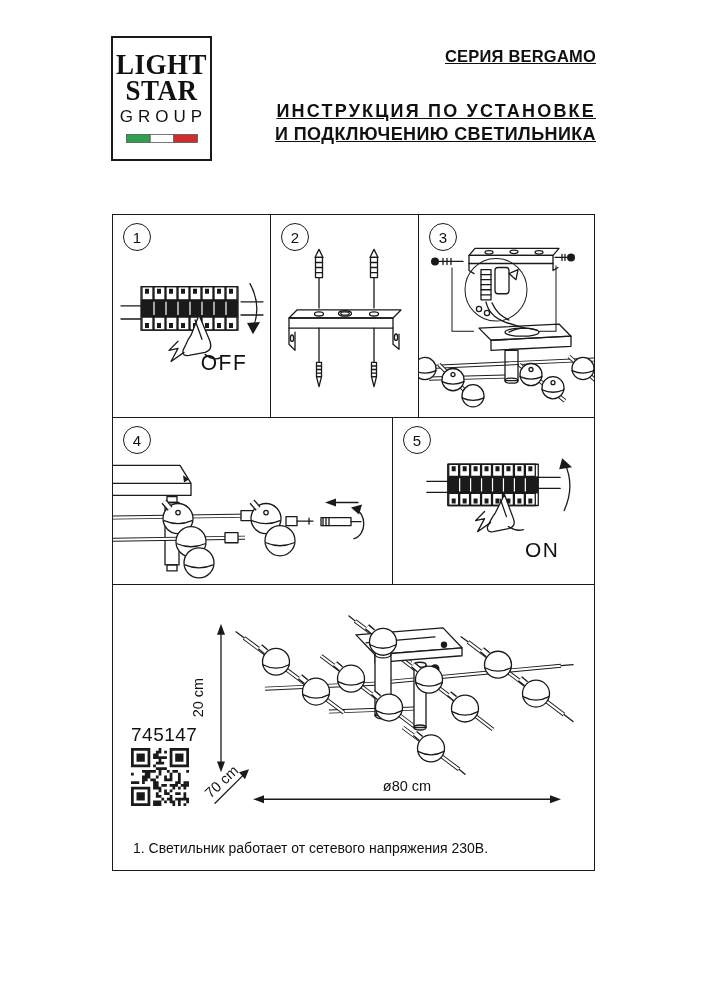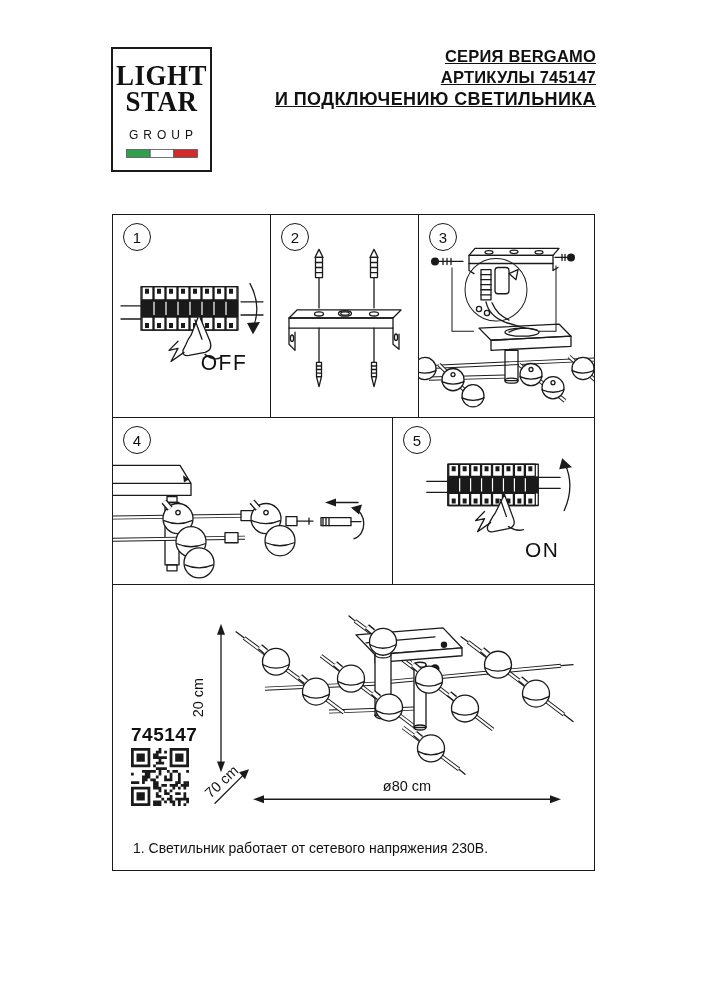--- a/index.html
+++ b/index.html
@@ -1,24 +1,24 @@
 <!DOCTYPE html>
 <html><head>
 <meta charset="utf-8">
 <style>
   html,body{margin:0;padding:0;background:#fff;}
   .page{position:relative;width:707px;height:1000px;background:#ffffff;overflow:hidden;
         font-family:"Liberation Sans",sans-serif;color:#111;}
   
-  .logo{position:absolute;left:111px;top:47px;width:97px;height:121px;border:2px solid #1a1a1a;
+  .logo{position:absolute;left:111px;top:36px;width:97px;height:121px;border:2px solid #1a1a1a;
         background:#fff;text-align:center;}
   .logo-word{font-family:"Liberation Serif",serif;font-weight:700;font-size:27px;line-height:26px;
         letter-spacing:.5px;transform:scaleY(1.08);}
   .logo-word.first{margin-top:13px;}
-  .logo-group{font-size:12px;letter-spacing:5px;margin-top:14px;margin-left:4px;font-weight:400;}
+  .logo-group{font-size:17px;letter-spacing:5px;margin-top:4px;margin-left:4px;font-weight:400;}
   .logo-flag{display:block;margin:7px auto 0 auto;}
   .hdr{position:absolute;right:111px;top:46px;text-align:right;text-decoration:underline;}
   .hdr .l1{font-weight:700;font-size:16.5px;line-height:21px;letter-spacing:.2px;}
   .hdr .t1{font-weight:700;font-size:18px;line-height:23px;letter-spacing:2.2px;margin-top:33px;}
   .hdr .t2{font-weight:700;font-size:18px;line-height:23px;letter-spacing:.4px;}
   
   .frame{position:absolute;left:112px;top:214px;width:483px;height:657px;border:1.5px solid #1a1a1a;
          display:flex;flex-direction:column;box-sizing:border-box;background:#fff;}
   .row1{height:202px;display:flex;flex-shrink:0;}
   .row2{height:167px;display:flex;flex-shrink:0;border-top:1.5px solid #1a1a1a;box-sizing:border-box;}
@@ -39,21 +39,21 @@
   .fb{fill:#1a1a1a;stroke:none;}
   .fw{fill:#fff;stroke:#1a1a1a;stroke-width:1.3;stroke-linejoin:round;}
   .wn{stroke:#fff;fill:none;stroke-width:1.2;}
   .r1{stroke:#1a1a1a;stroke-width:4;fill:none;stroke-linecap:butt;}
   .r2{stroke:#fff;stroke-width:2.2;fill:none;stroke-linecap:butt;}
   .f1{stroke:#1a1a1a;stroke-width:6.5;fill:none;stroke-linecap:butt;}
   .f2{stroke:#fff;stroke-width:3.8;fill:none;stroke-linecap:butt;}
   .st{font:400 21px "Liberation Sans",sans-serif;fill:#111;letter-spacing:1.5px;}
   .dt{font:400 14.5px "Liberation Sans",sans-serif;fill:#111;}
   
-  .artnum{position:absolute;left:18px;top:139px;font-size:19px;font-weight:700;letter-spacing:.5px;}
+  .artnum{position:absolute;left:18px;top:139px;font-size:19px;font-weight:400;letter-spacing:.5px;}
   .qr{position:absolute;left:18px;top:163px;width:58px;height:58px;}
   .notes{position:absolute;left:20px;bottom:12px;font-size:14px;line-height:19px;}
 </style>
 </head>
 <body>
 
 <div class="page">
 
   <div class="logo">
     <div class="logo-word first">LIGHT</div>
@@ -61,21 +61,21 @@
     <div class="logo-group">GROUP</div>
     <svg class="logo-flag" width="72" height="9" viewBox="0 0 72 9">
       <rect x="0.5" y="0.5" width="23.7" height="8" stroke="#555" stroke-width="0.8" fill="#2f9e4f"></rect>
       <rect x="24.2" y="0.5" width="23.6" height="8" stroke="#555" stroke-width="0.8" fill="#ffffff"></rect>
       <rect x="47.8" y="0.5" width="23.7" height="8" stroke="#555" stroke-width="0.8" fill="#d22b2b"></rect>
     </svg>
   </div>
 
   <div class="hdr">
     <div class="l1">СЕРИЯ BERGAMO</div>
-    <div class="l1">АРТИКУЛЫ 745147</div>
+    <div class="t1">ИНСТРУКЦИЯ ПО УСТАНОВКЕ</div>
     <div class="t2">И ПОДКЛЮЧЕНИЮ СВЕТИЛЬНИКА</div>
   </div>
 
   <div class="frame">
 
     <div class="row1">
 
       <div class="cell c1">
         <div class="badge">
             <span>1</span>

